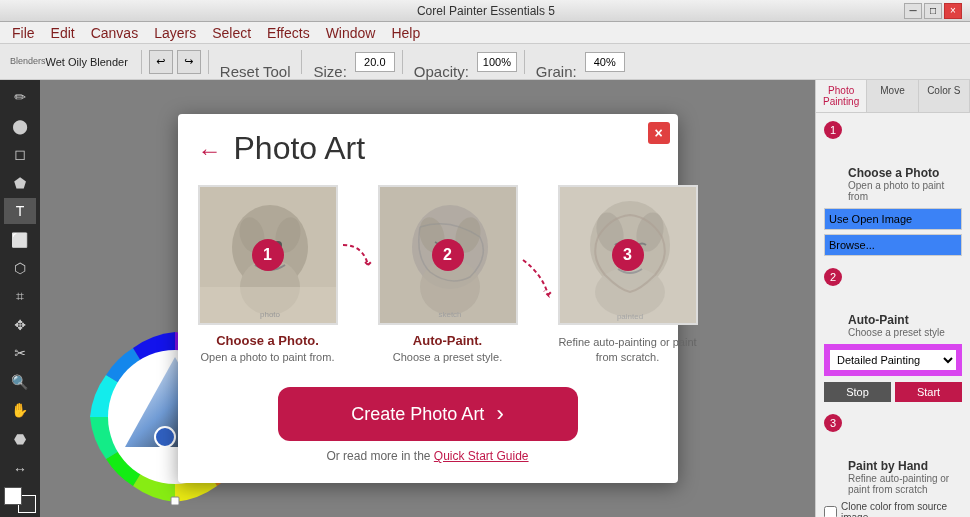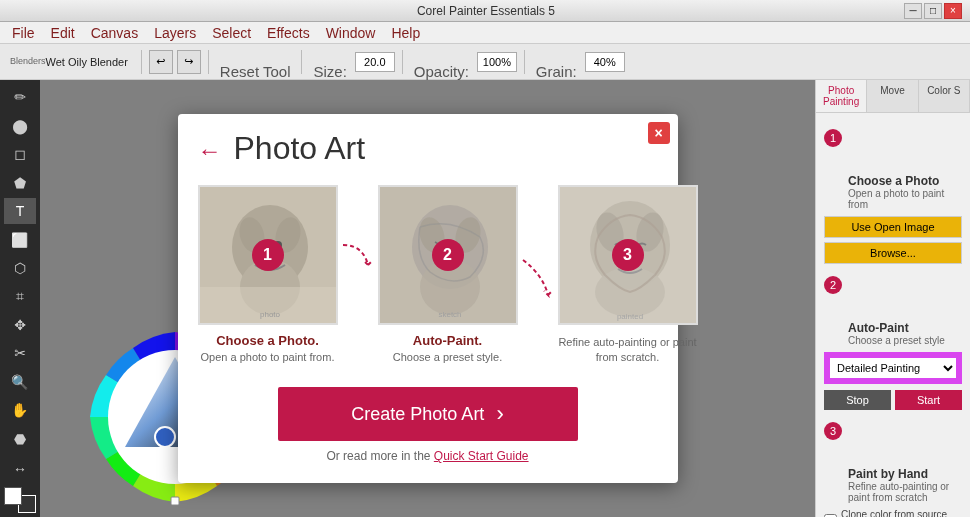--- a/index.html
+++ b/index.html
@@ -289,21 +289,21 @@
     .create-btn {
       background: #c0184a;
       color: white;
       border: none;
       padding: 14px 40px;
       font-size: 18px;
       cursor: pointer;
       display: flex;
       align-items: center;
       gap: 12px;
-      border-radius: 2px;
+      border-radius: 12px;
       width: 300px;
       justify-content: center;
     }
     .quick-start-text {
       margin-top: 8px;
       font-size: 12px;
       color: #666;
     }
     .quick-start-link {
       color: #c0184a;
@@ -311,21 +311,20 @@
       cursor: pointer;
     }
 
     
     .right-panel {
       width: 155px;
       background: #f0f0f0;
       border-left: 1px solid #ccc;
       display: flex;
       flex-direction: column;
-      gap: 8px;
     }
     .panel-tabs {
       display: flex;
       background: #e0e0e0;
       border-bottom: 1px solid #ccc;
     }
     .panel-tab {
       flex: 1;
       padding: 5px 2px;
       font-size: 10px;
@@ -373,25 +372,25 @@
     }
     .section-subtitle {
       font-size: 10px;
       color: #666;
     }
     .panel-btn {
       display: block;
       width: 100%;
       padding: 4px;
       margin-bottom: 4px;
-      background: #eab308;
+      background: #3b82f6;
       border: 1px solid #ccc;
       font-size: 11px;
       cursor: pointer;
-      text-align: center;
+      text-align: left;
     }
     .panel-select {
       width: 100%;
       padding: 3px;
       font-size: 11px;
       border: 6px solid #d946ef;
       background: white;
       margin-bottom: 6px;
     }
     .stop-start-row {

